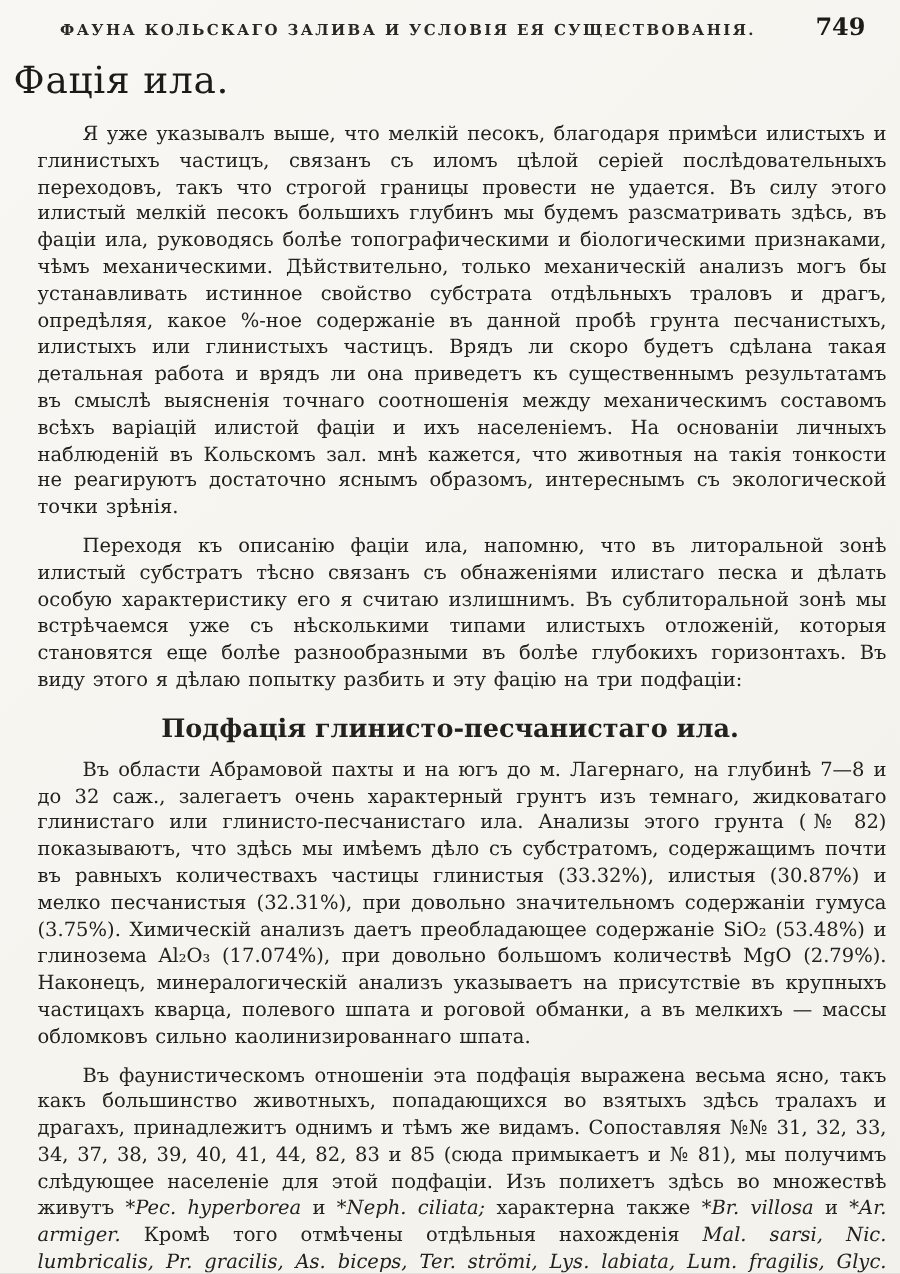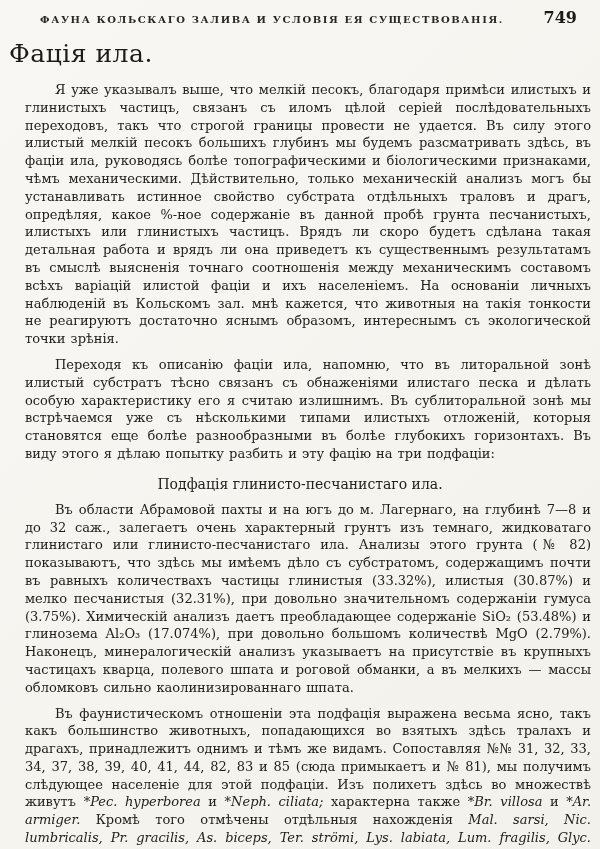--- a/index.html
+++ b/index.html
@@ -53,22 +53,22 @@
     font-size: 13px;
     line-height: 17.8px;
     text-align: justify;
     text-indent: 30px;
     word-spacing: 1px;
     color: #23211d;
   }
   h2.subsection-heading {
     margin: 13px 0 9px 0;
     text-align: center;
-    font-size: 14px;
-    font-weight: normal;
+    font-size: 17px;
+    font-weight: bold;
     color: #23211d;
   }
   .italic { font-style: italic; }
   p.last { margin-bottom: 0; }
 </style>
 </head>
 <body>
 
 <div class="page">
 

